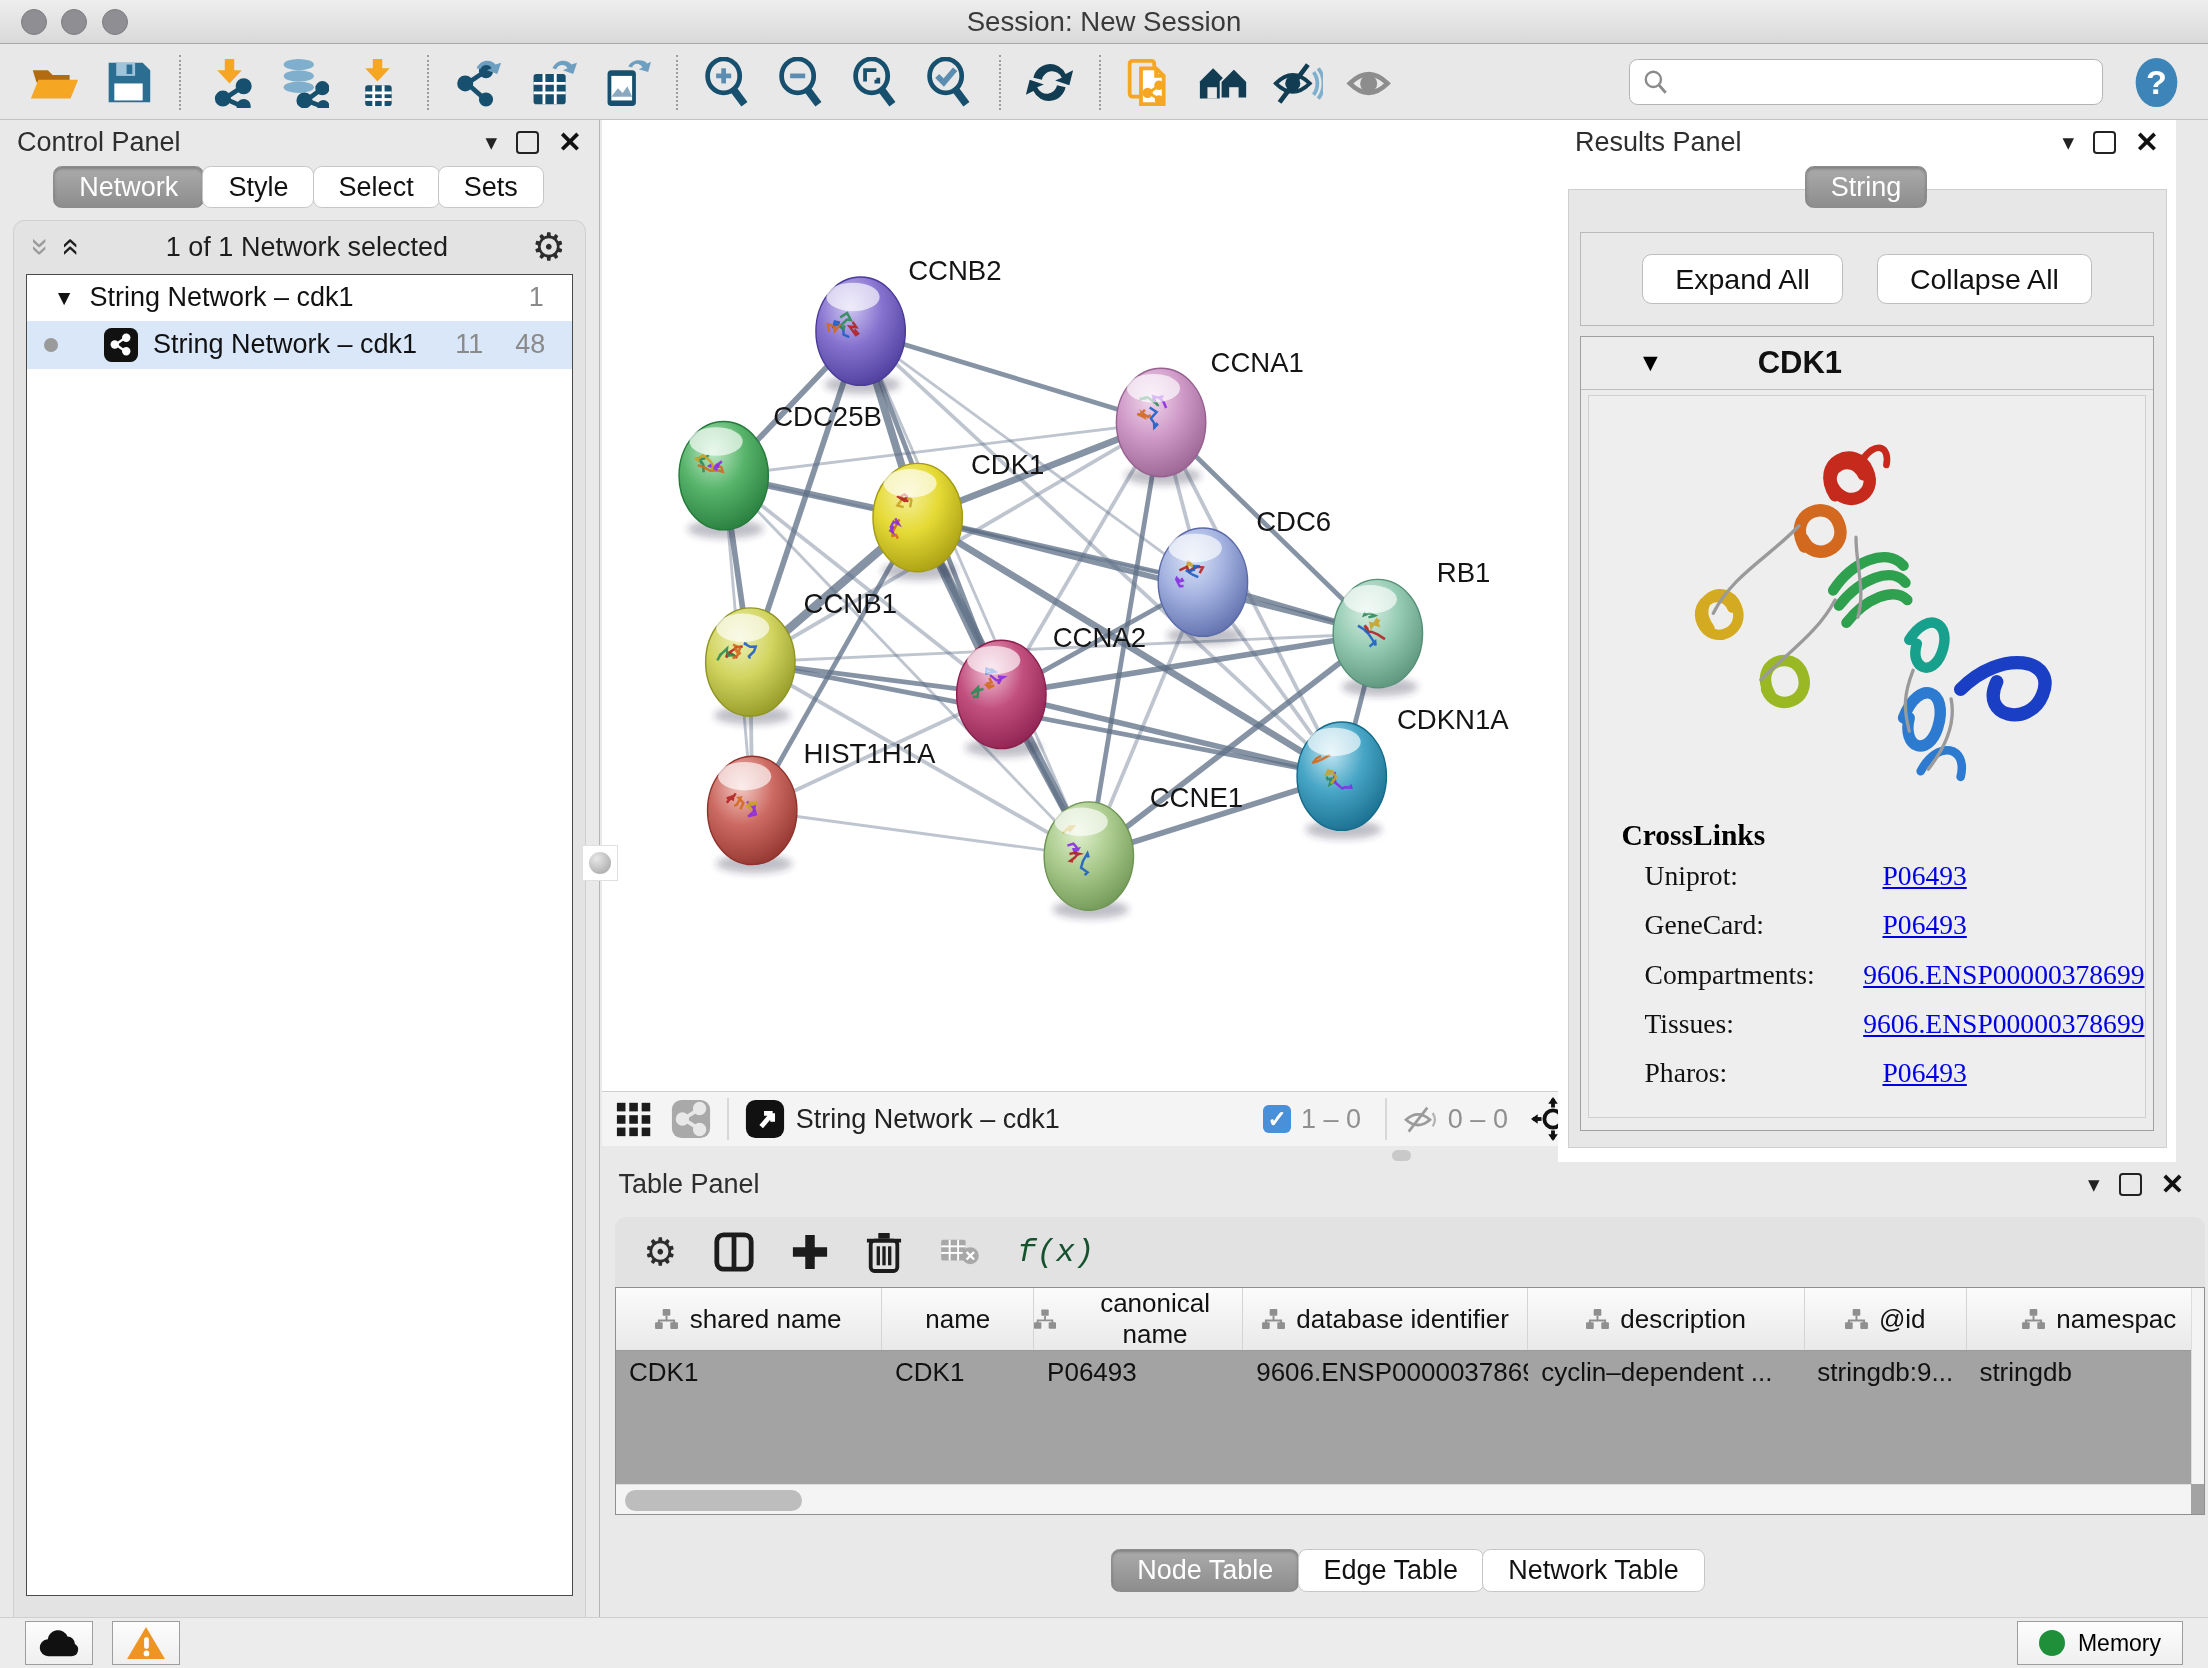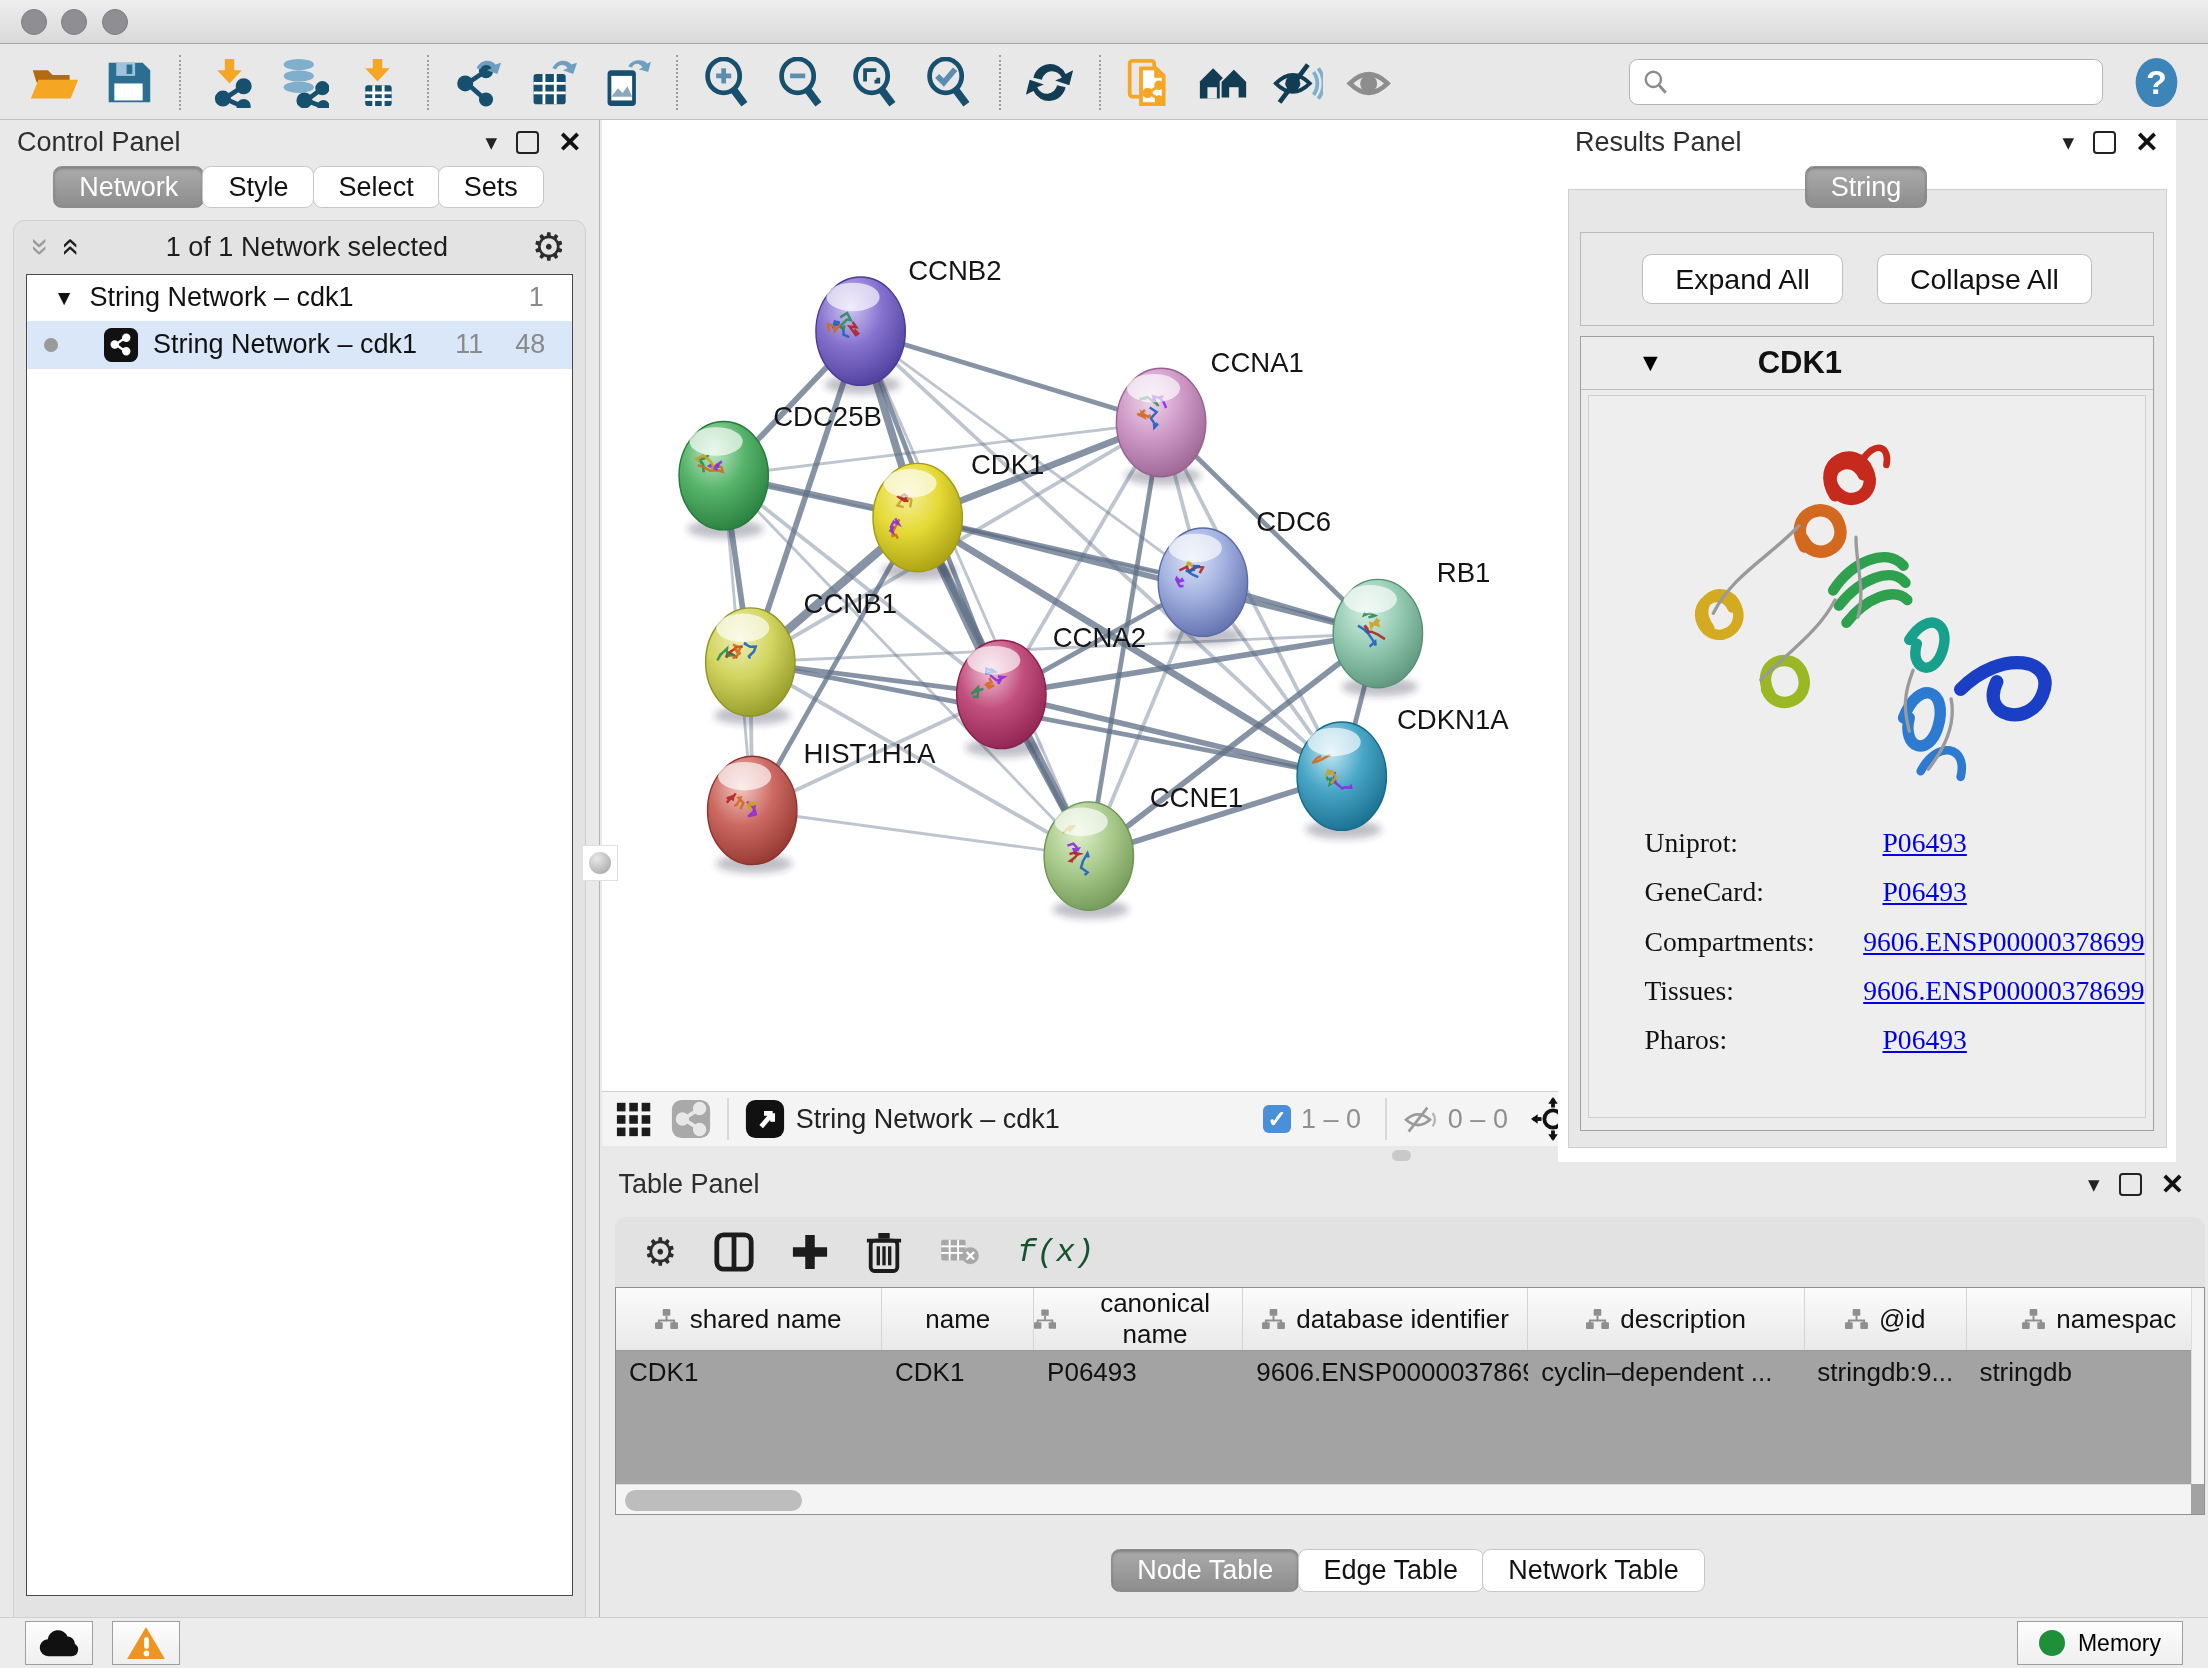--- a/index.html
+++ b/index.html
@@ -125,20 +125,21 @@
 <body>
 
 <div id="window">
 
   <div class="titlebar">
     <div class="lights">
       <span class="light"></span>
       <span class="light"></span>
       <span class="light"></span>
     </div>
+    <div class="win-title">Session: New Session</div>
   </div>
 
   <div class="toolbar">
     <button class="tb">
         <svg viewBox="0 0 54 54">
           <path d="M4 14 h16 l5 5 h18 v8 H8 z" fill="#b36b12"></path>
           <path d="M2 44 l8-20 h42 l-8 20 z" fill="#f5a623"></path>
         </svg>
       </button>
     <button class="tb">
@@ -670,20 +671,21 @@
               <path d="M160 306 C140 272 184 256 194 284 C204 312 166 326 156 300" stroke="#9ab823" stroke-width="12"></path>
               <path d="M226 196 C246 166 282 150 300 170 M232 212 C254 184 288 170 302 188 M240 230 C260 204 290 192 304 206" stroke="#2ea04e" stroke-width="11"></path>
               <path d="M306 248 C326 216 352 230 340 262 C330 288 306 278 314 252" stroke="#17a08c" stroke-width="11"></path>
               <path d="M300 330 C316 288 348 300 336 340 C326 372 298 362 306 330" stroke="#2c7bd0" stroke-width="12"></path>
               <path d="M360 300 C404 256 462 268 446 306 C432 340 380 330 398 292" stroke="#1a3fc4" stroke-width="14"></path>
               <path d="M318 386 C336 352 368 360 360 392" stroke="#2c7bd0" stroke-width="9"></path>
               <path d="M190 128 C160 160 120 180 100 220 M150 290 C180 260 210 240 228 206 M250 140 C250 170 260 196 252 224 M310 280 C300 306 300 320 306 344 M350 310 C356 340 340 366 326 384" stroke="#9a9a9a" stroke-width="3.5"></path>
             </g>
           </svg>
           <div class="crosslinks">
+            <h3>CrossLinks</h3>
             <div id="crosslinks-rows">
                 <div class="cl-row">
                   <span class="cl-label">Uniprot:</span>
                   <a class="cl-link">P06493</a>
                 </div>
                 <div class="cl-row">
                   <span class="cl-label">GeneCard:</span>
                   <a class="cl-link">P06493</a>
                 </div>
                 <div class="cl-row">

